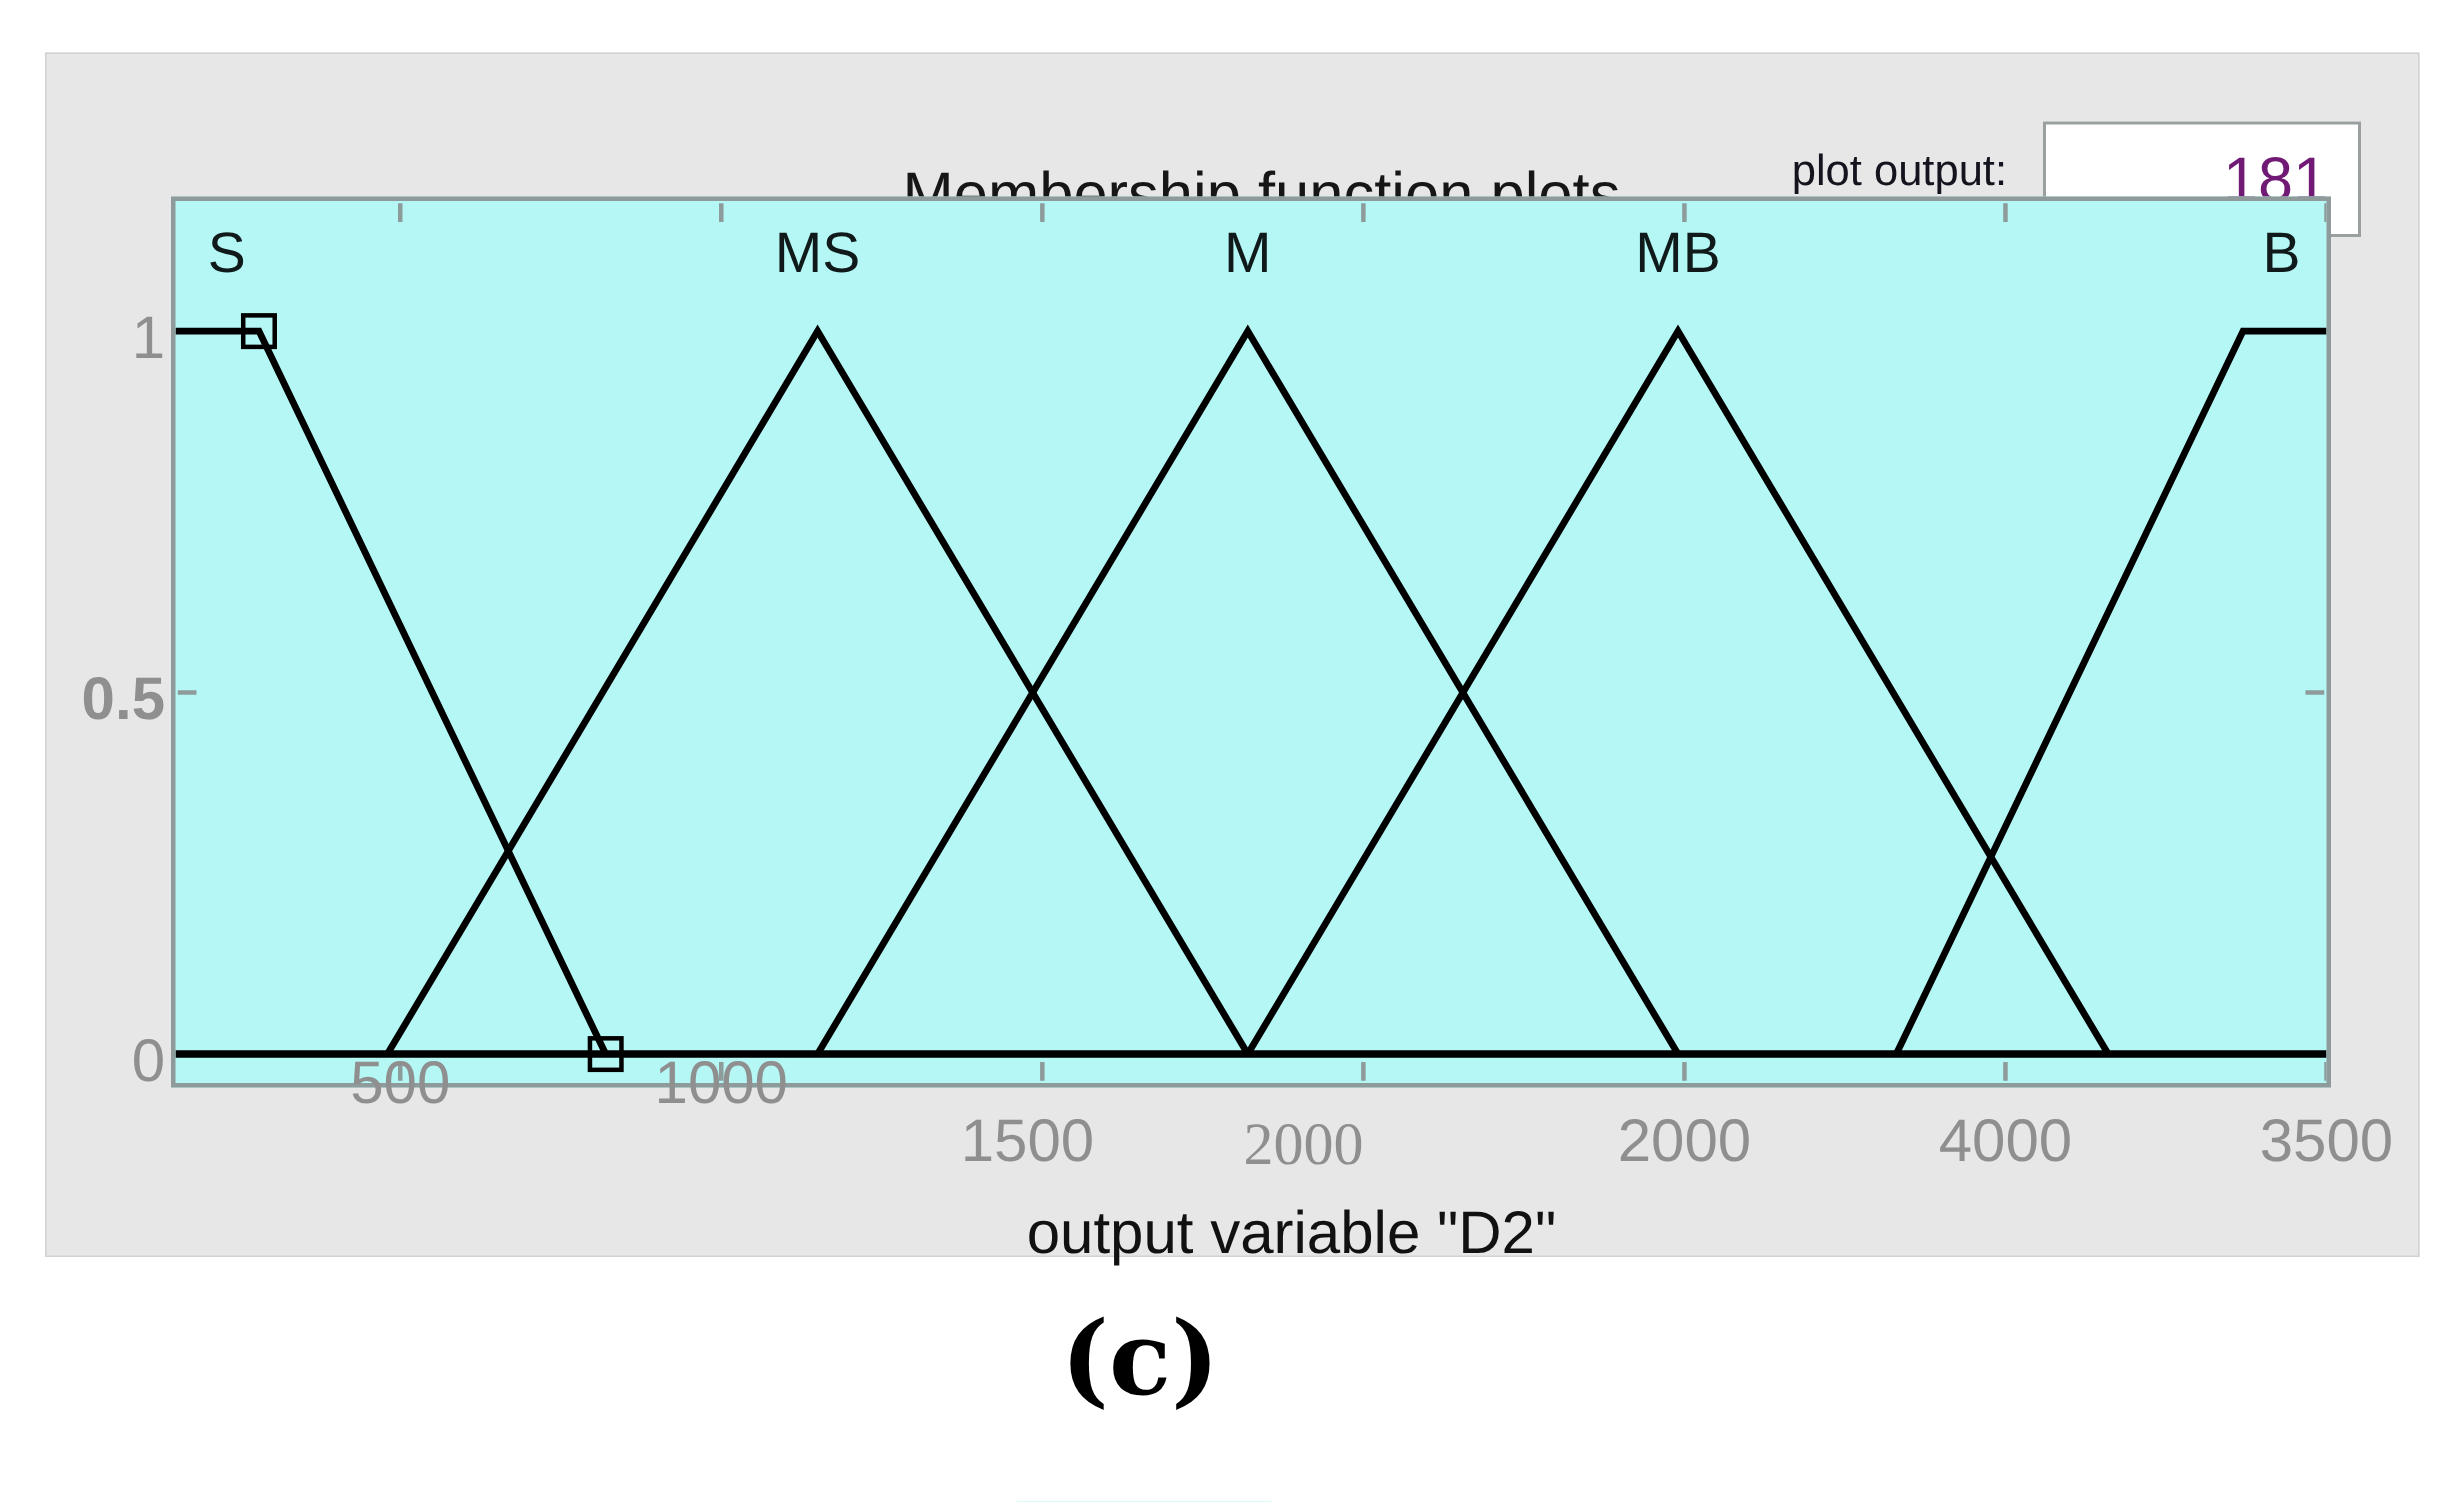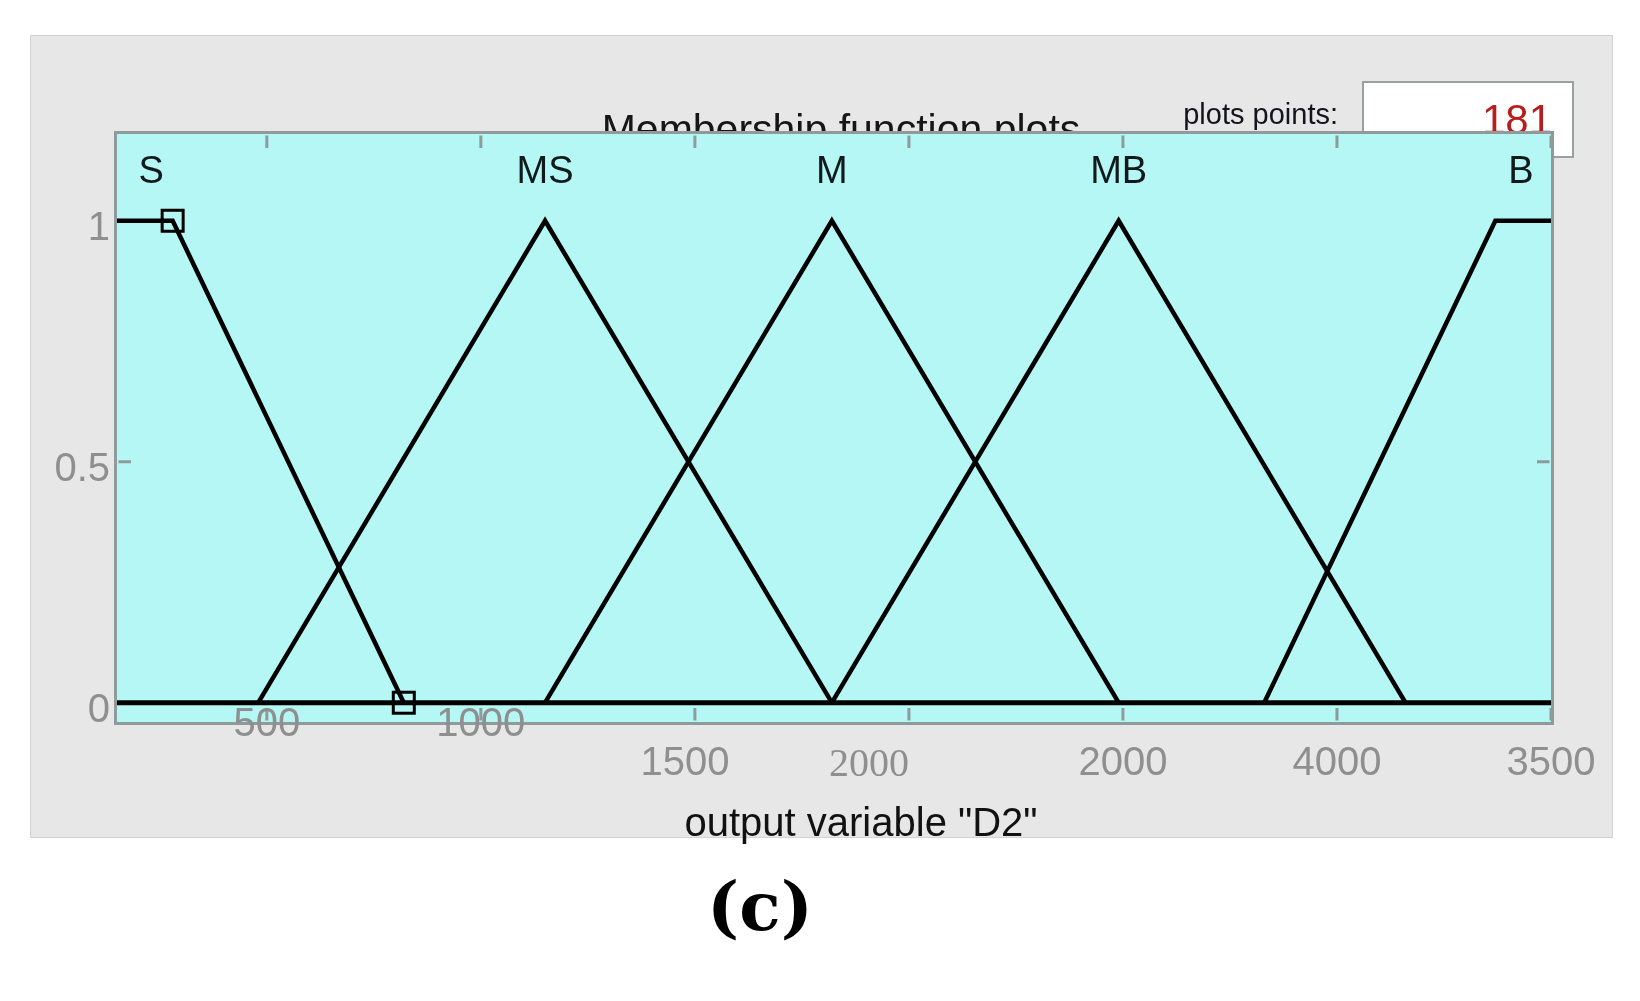--- a/index.html
+++ b/index.html
@@ -21,21 +21,21 @@
   }
   .pp-label-clip span{
     display:block;margin-top:-4px;font-size:29px;color:#14141e;white-space:nowrap;
   }
   .pp-box{
     position:absolute;left:1331px;top:45px;width:212px;height:77px;
     background:#ffffff;border:2px solid #9aa0a0;box-sizing:border-box;
   }
   .pp-box input{
     width:100%;height:100%;border:none;outline:none;background:transparent;
-    text-align:right;font-size:42px;color:#b91c1c;padding:0 20px 0 0;box-sizing:border-box;
+    text-align:right;font-size:42px;color:#701a75;padding:0 20px 0 0;box-sizing:border-box;
     font-family:"Liberation Sans", sans-serif;
   }
   .plot{
     position:absolute;left:113px;top:130px;width:1434px;height:588px;
     background:#b4f7f5;border:3px solid #8f9a9a;box-sizing:content-box;
   }
   .plot svg{position:absolute;left:0;top:0;}
   .mf-label{
     position:absolute;transform:translate(-50%,-50%);
     font-size:38px;color:#101a1a;white-space:nowrap;pointer-events:none;
@@ -59,21 +59,21 @@
   }
 </style>
 </head>
 <body>
 
 <div class="panel">
 
   <div class="chart-title">Membership function plots</div>
 
   <div class="pp-label-clip">
-    <span>plots points:</span>
+    <span>plot output:</span>
   </div>
 
   <div class="pp-box">
     <input type="text" value="181" style="">
   </div>
 
   <div class="plot" style="left:83px;top:95px;">
     <svg id="chart-svg" width="1434" height="588" viewBox="0 0 1434 588">
         <line x1="149.82089552238804" y1="1.5" x2="149.82089552238804" y2="14" stroke="#8d9b9b" stroke-width="3"></line>
         <line x1="149.82089552238804" y1="586.5" x2="149.82089552238804" y2="574" stroke="#8d9b9b" stroke-width="3"></line>
@@ -108,21 +108,21 @@
         <div class="mf-label" style="left: 34.2448px; top: 36.1475px;">S</div>
         <div class="mf-label" style="left: 428.06px; top: 36.1475px;">MS</div>
         <div class="mf-label" style="left: 714.86px; top: 36.1475px;">M</div>
         <div class="mf-label" style="left: 1001.66px; top: 36.1475px;">MB</div>
         <div class="mf-label" style="left: 1404.04px; top: 36.1475px;">B</div>
       </div>
   </div>
 
   <div id="ytick-labels">
       <div class="ytick-label" style="left: -11px; width: 90px; top: 671.721px;">0</div>
-      <div class="ytick-label" style="left: -11px; width: 90px; top: 430.738px;">0.5</div>
+      <div class="ytick-label" style="left: -11px; width: 90px; top: 430.738px; font-weight: bold;">0.5</div>
       <div class="ytick-label" style="left: -11px; width: 90px; top: 189.754px;">1</div>
     </div>
   <div id="xtick-labels">
       <div class="xtick-label" style="left: 235.821px; top: 664px;">500</div>
       <div class="xtick-label" style="left: 449.851px; top: 664px;">1000</div>
       <div class="xtick-label" style="left: 654px; top: 703px;">1500</div>
       <div class="xtick-label" style="left: 838px; top: 703px; font-family: Liberation Serif, serif;">2000</div>
       <div class="xtick-label" style="left: 1091.94px; top: 703px;">2000</div>
       <div class="xtick-label" style="left: 1305.97px; top: 703px;">4000</div>
       <div class="xtick-label" style="left: 1520px; top: 703px;">3500</div>

